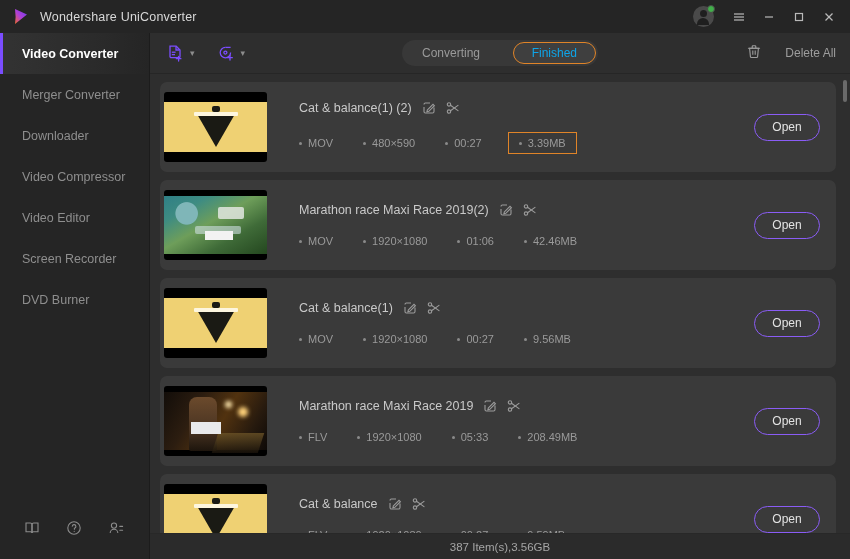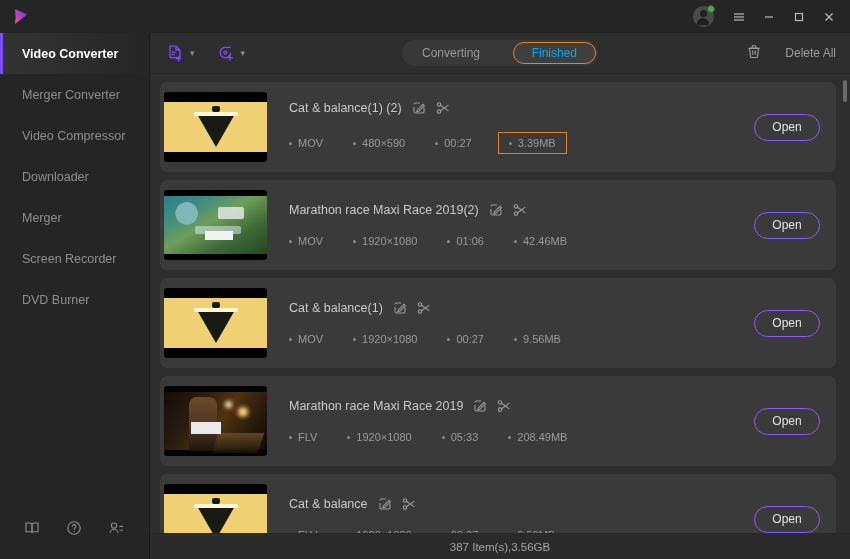--- a/index.html
+++ b/index.html
@@ -169,21 +169,21 @@
   .t-night .runner {
     position:absolute; left:24%; top:16%; width:28px; height:54px;
     background: linear-gradient(180deg,#6b4a2c 0%, #4a3422 60%, #1d150d 100%);
     border-radius:8px 8px 2px 2px;
   }
   .t-night .bib { position:absolute; left:26%; top:52%; width:30px; height:12px; background:#e9eaec; }
   .t-night .glow1 { position:absolute; right:18%; top:30%; width:10px; height:10px; border-radius:50%; background:#ffd27a; filter: blur(2px);}
   .t-night .glow2 { position:absolute; right:34%; top:22%; width:7px; height:7px; border-radius:50%; background:#ffe9b0; filter: blur(2px);}
   .t-night .road { position:absolute; right:6%; bottom:4%; width:46px; height:20px; background:linear-gradient(180deg,#6b5327,#1a130b); transform: skewX(-18deg); opacity:.8;}
 
-  .info { flex: 1; min-width: 0; padding-left: 22px; display:flex; flex-direction:column; gap:18px; }
+  .info { flex: 1; min-width: 0; padding-left: 32px; display:flex; flex-direction:column; gap:18px; }
   .row1 { display: flex; align-items: center; gap: 10px; }
   .fname { color: #c9c9c9; font-size: 12.5px; white-space: nowrap; }
   .mini-ic { color: #9b9b9b; display: flex; align-items: center; }
   .row2 { display: flex; align-items: center; color: #9a9a9a; font-size: 11px; }
   .meta { display: flex; align-items: center; gap: 6px; margin-right: 30px; white-space: nowrap; }
   .meta::before {
     content: ""; width: 3px; height: 3px; background: #8a8a8a; border-radius: 50%;
     display: inline-block;
   }
   .meta.hl {
@@ -223,20 +223,21 @@
         <defs>
           <linearGradient id="lg" x1="0" y1="1" x2="1" y2="0">
             <stop offset="0" stop-color="#f06a2a"></stop>
             <stop offset=".45" stop-color="#b13fd6"></stop>
             <stop offset="1" stop-color="#6a3df0"></stop>
           </linearGradient>
         </defs>
         <path d="M3 1 L15 6.5 L3 16 Q4.2 9 3 1 Z" fill="url(#lg)"></path>
       </svg>
     </span>
+    <span class="app-title">Wondershare UniConverter</span>
     <span class="tb-right">
       <span class="avatar-wrap">
         <span class="avatar">
           <span class="head"></span>
             <span class="body"></span>
             <span class="badge"></span>
         </span>
       </span>
       <span class="tb-btn">
         <svg width="14" height="14" viewBox="0 0 14 14">
@@ -272,27 +273,27 @@
 
     <div class="sidebar">
       <div class="nav">
         <div class="nav-item active">
             <span>Video Converter</span>
           </div>
         <div class="nav-item">
             <span>Merger Converter</span>
           </div>
         <div class="nav-item">
+            <span>Downloader</span>
+          </div>
+        <div class="nav-item">
             <span>Video Compressor</span>
           </div>
         <div class="nav-item">
-            <span>Downloader</span>
-          </div>
-        <div class="nav-item">
-            <span>Merger</span>
+            <span>Video Editor</span>
           </div>
         <div class="nav-item">
             <span>Screen Recorder</span>
           </div>
         <div class="nav-item">
             <span>DVD Burner</span>
           </div>
       </div>
       <div class="sb-footer">
         <span class="sb-ic">

